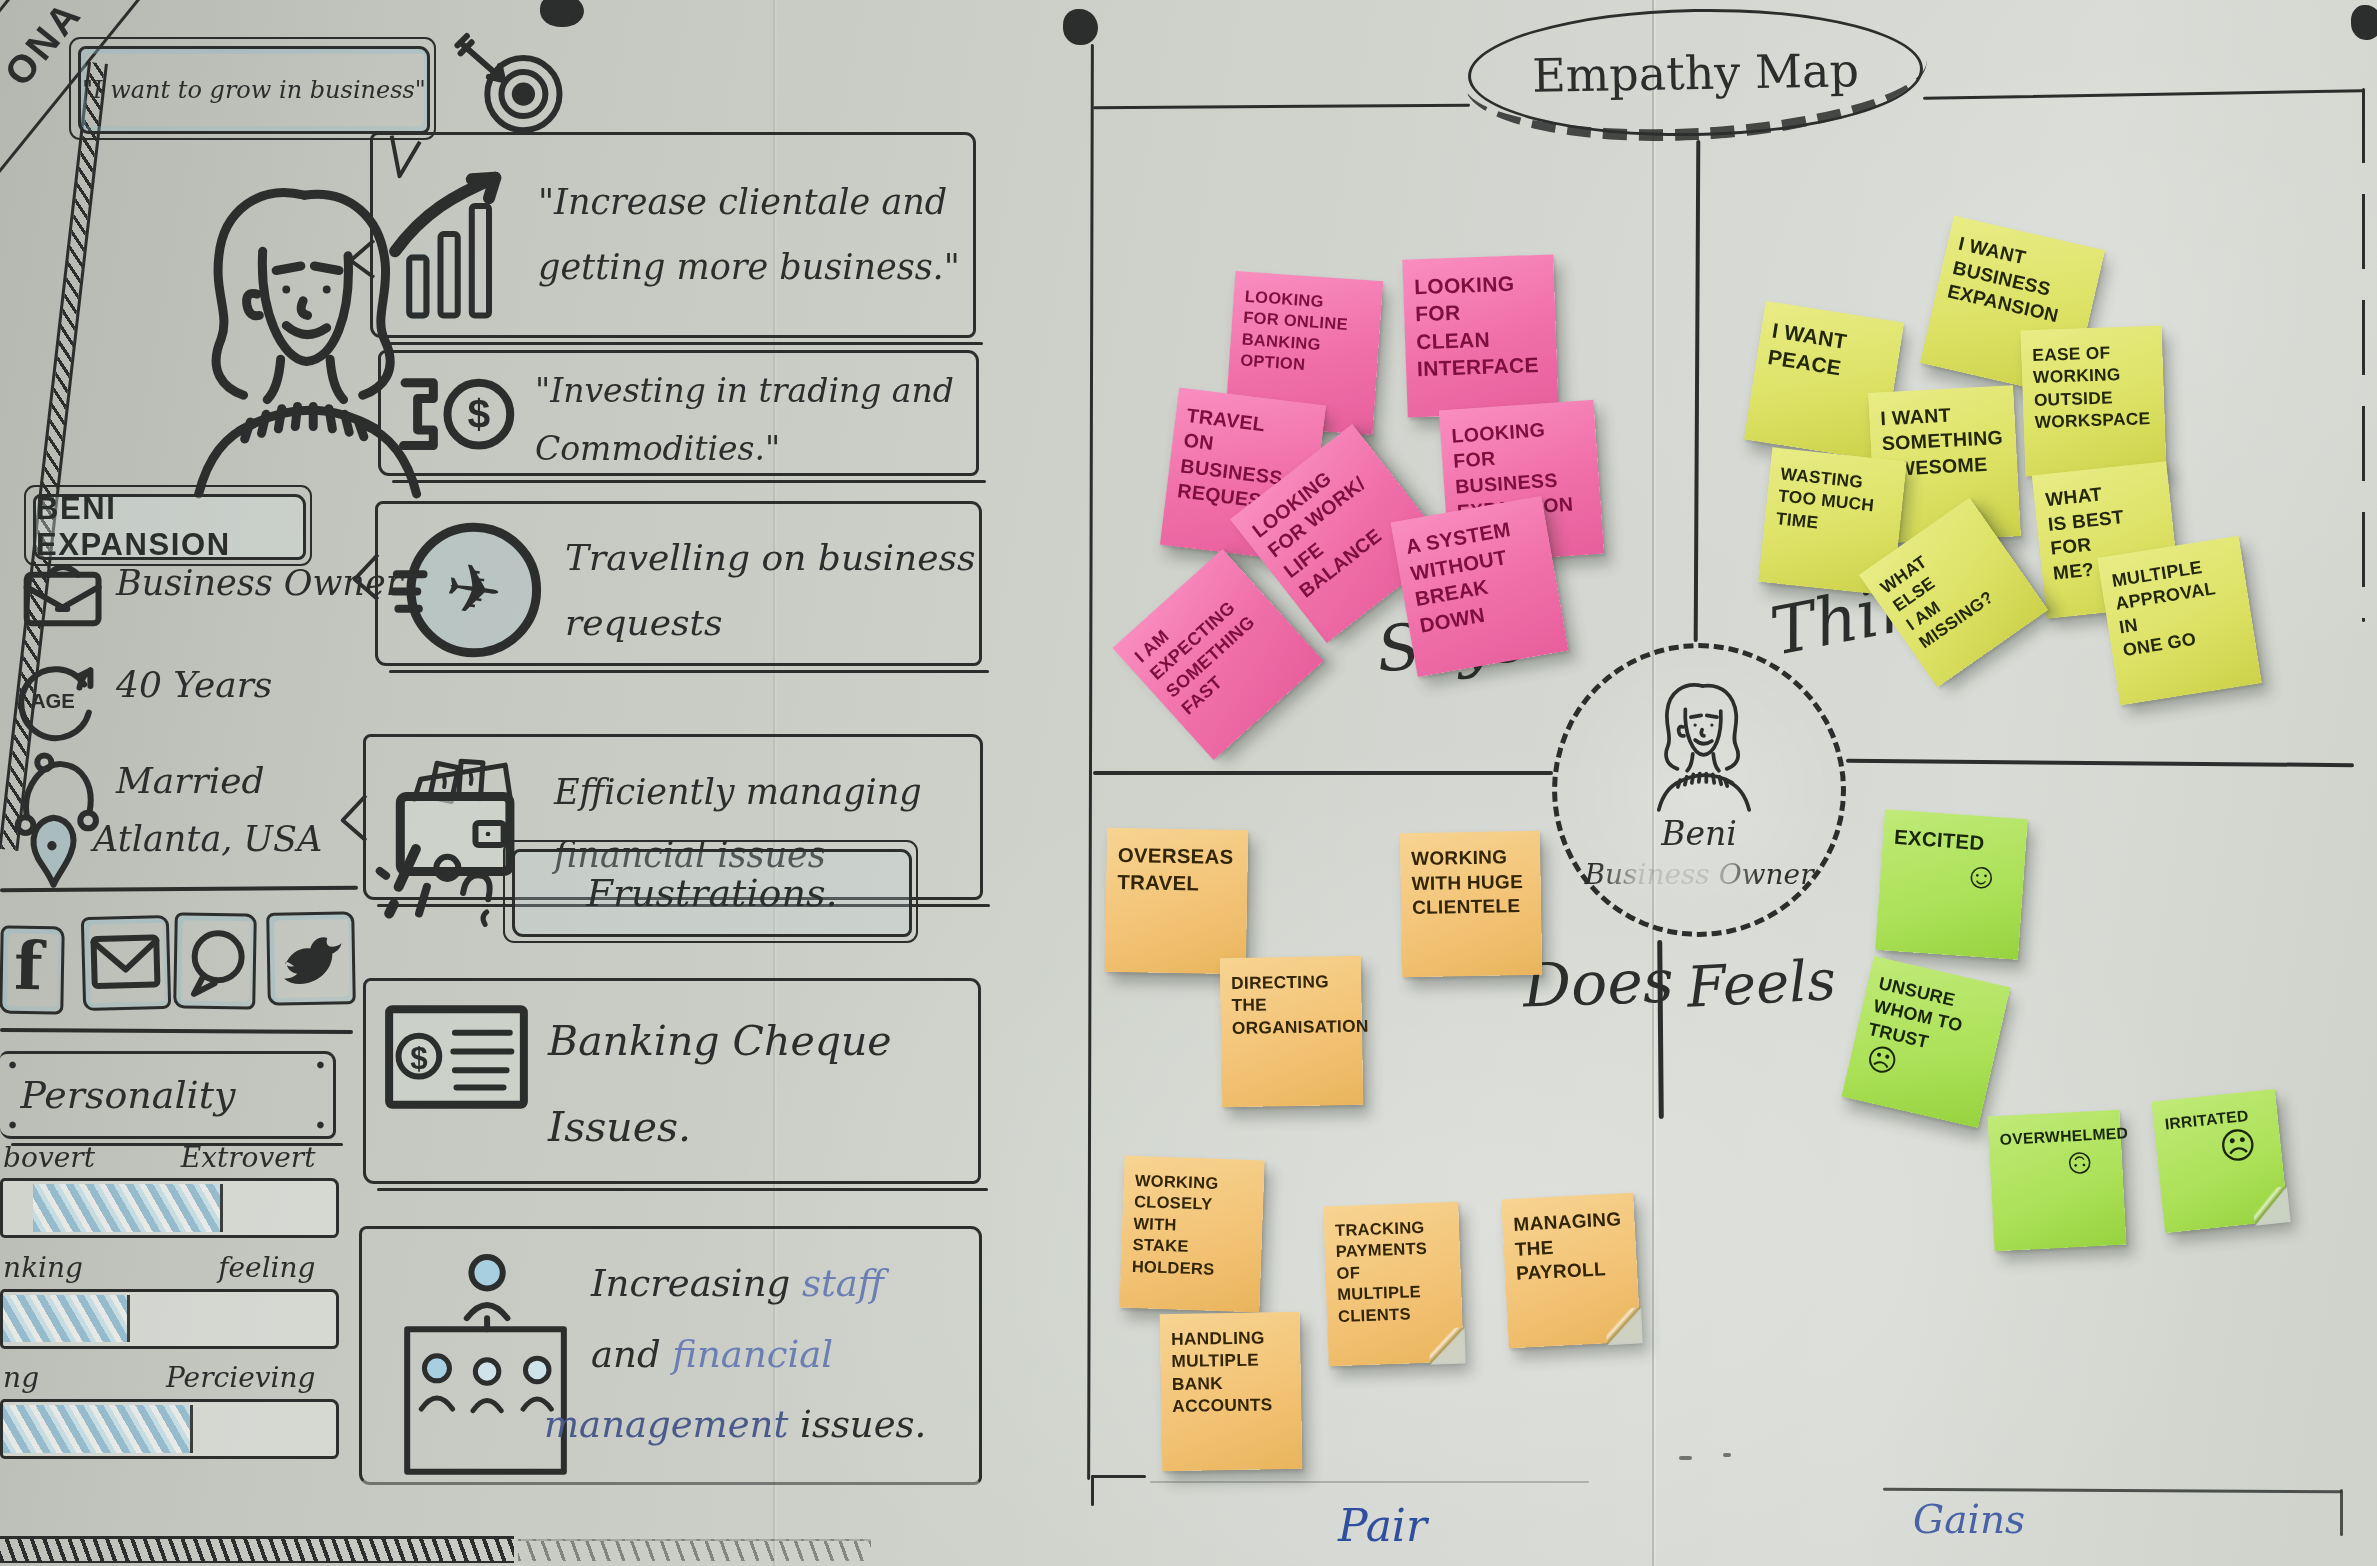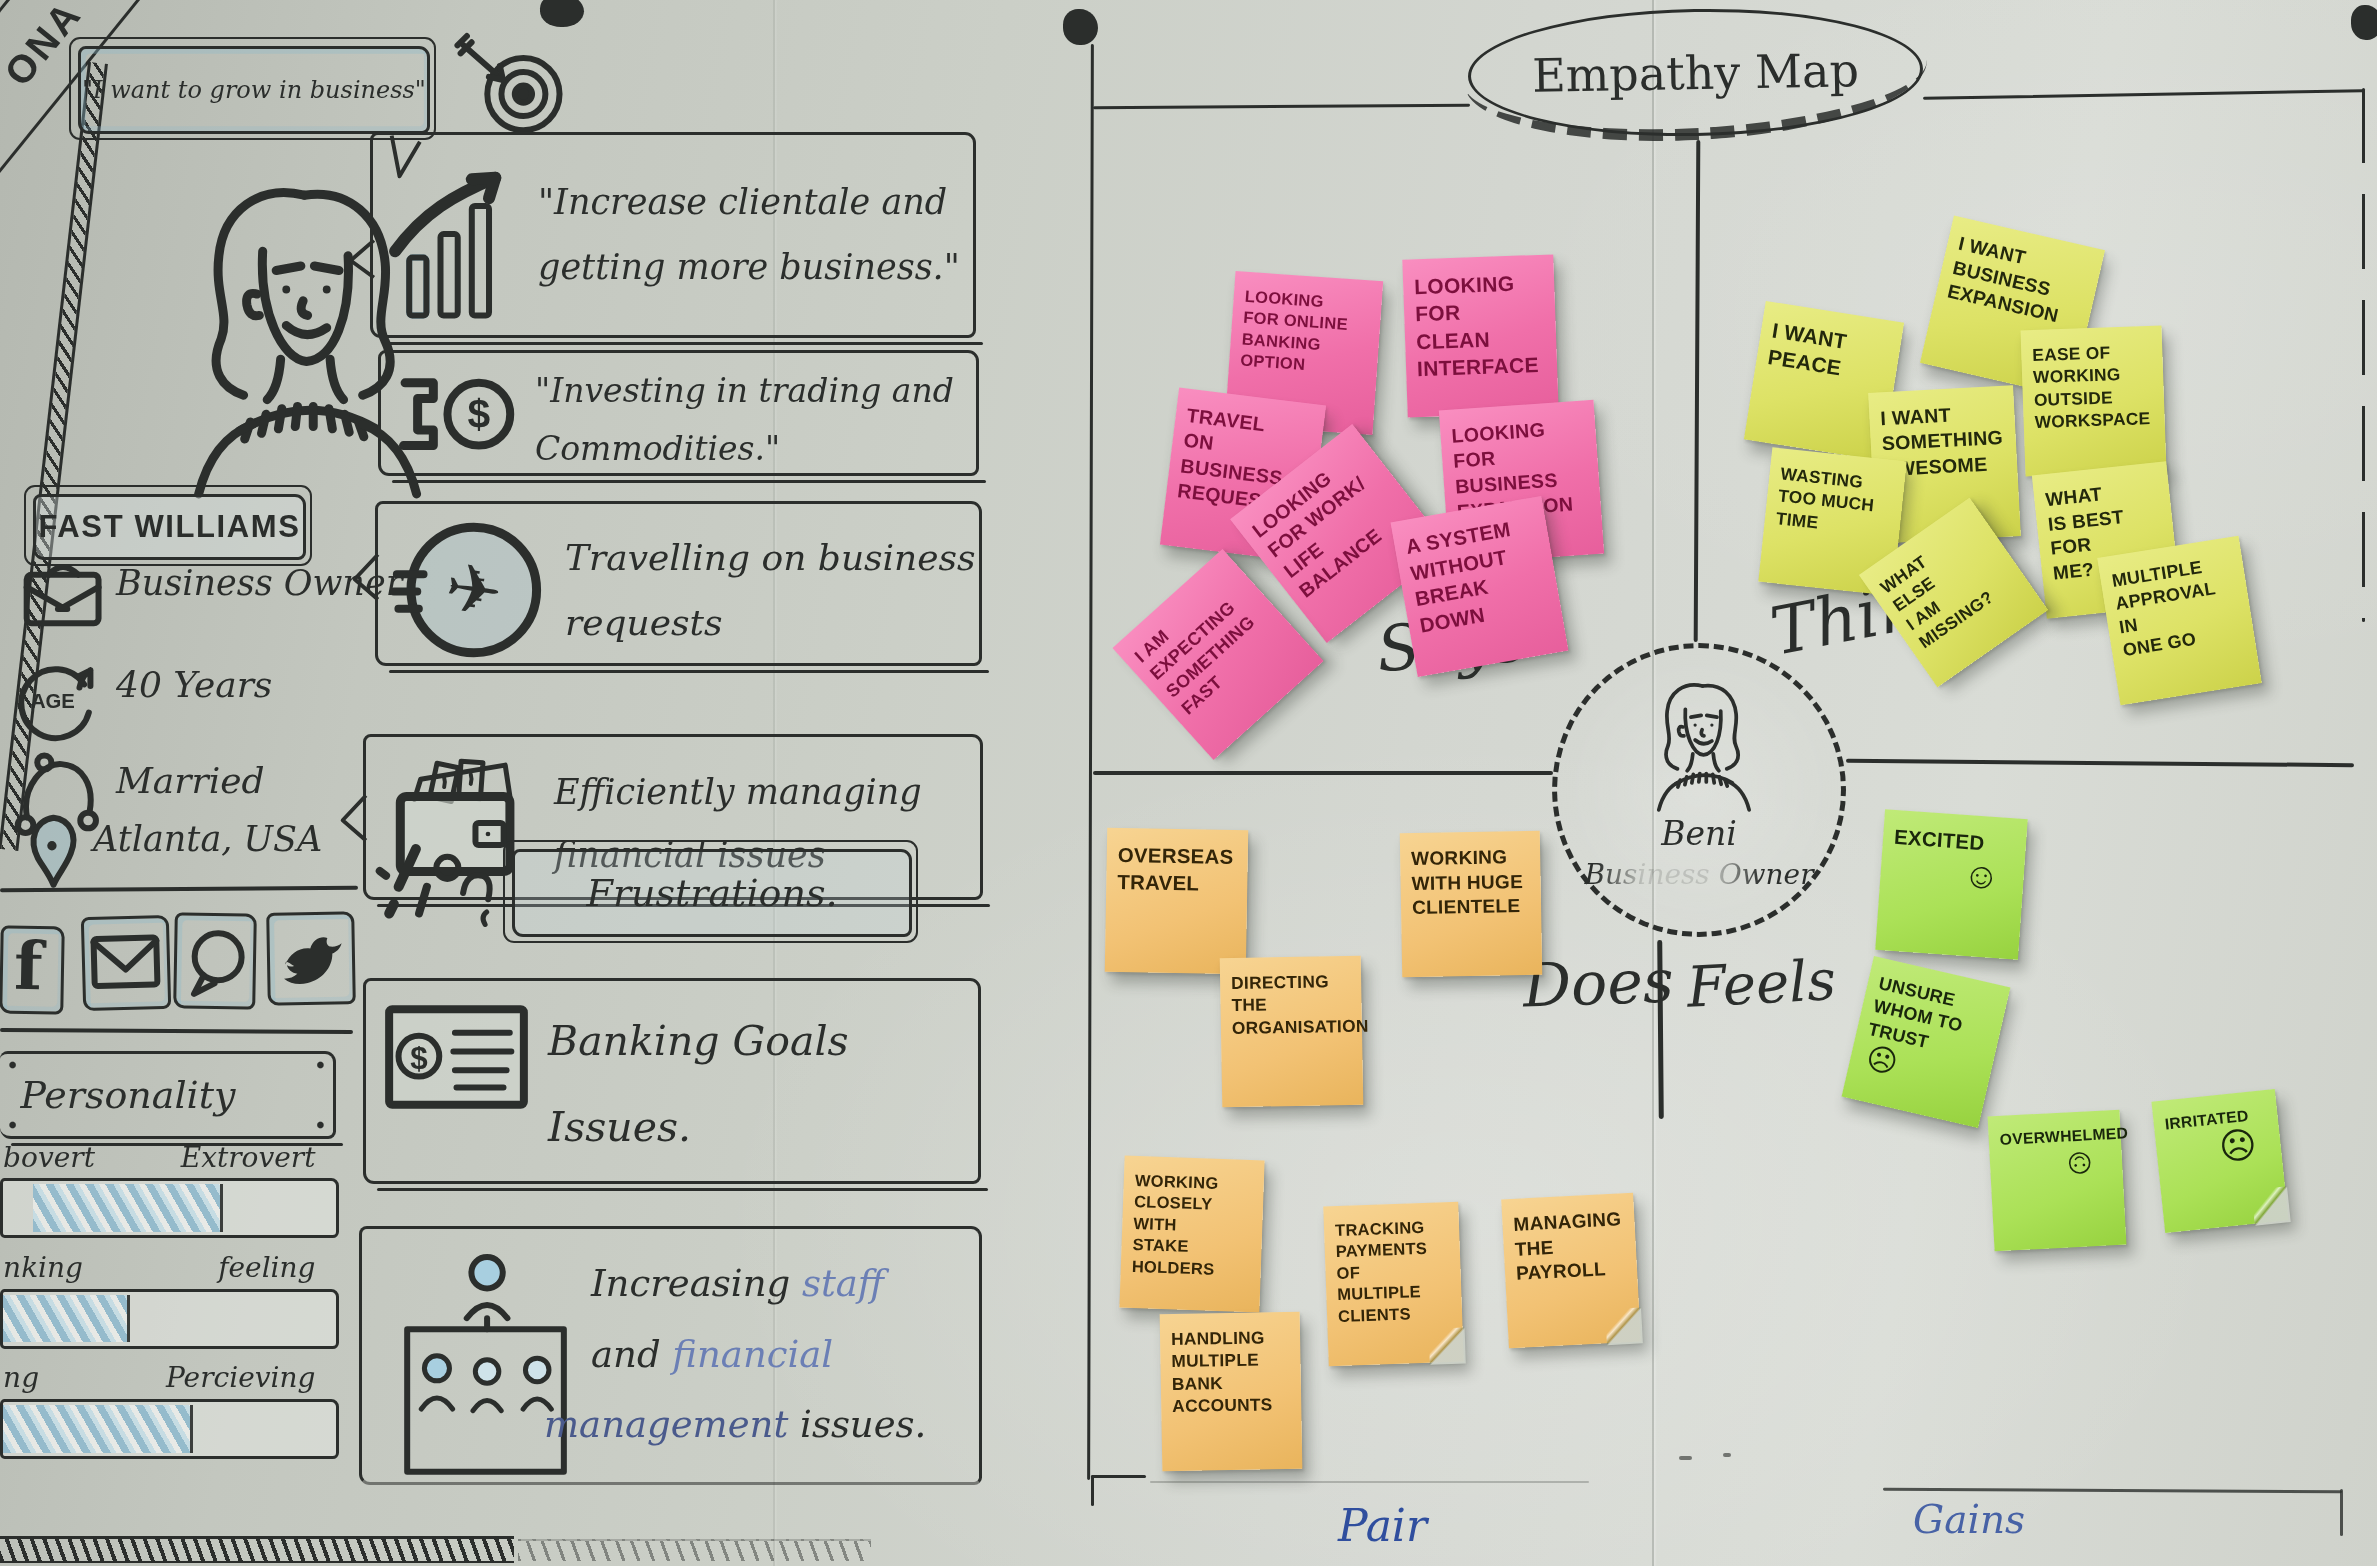--- a/index.html
+++ b/index.html
@@ -148,21 +148,21 @@
       </svg>
       <span class="hw pre" style="position:absolute;left:154px;top:9.4px;font-size:33px;line-height:1.75;">"Investing in trading and
 Commodities."</span>
     </div>
 
     <svg class="icon" style="left:126px;top:157px;" width="361" height="337" viewBox="0 0 320 300">
         <use href="#portrait"></use>
       </svg>
 
     <div class="sk dbl dots" style="left:33px;top:494px;width:273px;height:66px;display:flex;align-items:center;justify-content:center;background:rgba(221,230,228,.35);">
-      <span class="cap" style="font-size:31px;letter-spacing:1.6px;">FAST WILLIAMS</span>
+      <span class="cap" style="font-size:31px;letter-spacing:1.6px;">BENI EXPANSION</span>
     </div>
 
     <svg class="icon" style="left:22px;top:554px;" width="82" height="75" viewBox="0 0 105 95">
       <g class="stroke">
           <rect x="6" y="26" width="92" height="62" rx="6"></rect>
           <path d="M34 26 q18 -20 38 0"></path>
           <path d="M6 42 l46 26 l46 -26"></path>
           <path d="M46 70 h12"></path>
         </g>
     </svg>
@@ -303,21 +303,21 @@
 
     <div class="sk sh" style="left:363px;top:978px;width:618px;height:206px;">
       <svg class="icon" style="left:20.4px;top:25px;" width="141" height="102" viewBox="0 0 180 130">
         <g class="stroke">
           <rect x="4" y="4" width="172" height="122" rx="4" stroke-width="8" fill="rgba(210,216,208,.5)"></rect>
           <circle cx="42" cy="64" r="26" stroke-width="6"></circle>
           <text x="42" y="80" text-anchor="middle" font-size="40" font-family="Liberation Sans" font-weight="bold" fill="#2b2e2c" stroke="none">$</text>
           <path d="M88 34 h70 M86 58 h74 M88 82 h66 M90 104 h60" stroke-width="6"></path>
         </g>
       </svg>
-      <span class="hw pre" style="position:absolute;left:182px;top:17.3px;font-size:41px;line-height:2.1;">Banking Goals
+      <span class="hw pre" style="position:absolute;left:182px;top:17.3px;font-size:41px;line-height:2.1;">Banking Cheque
 Issues.</span>
     </div>
 
     <div class="sk" style="left:359px;top:1226px;width:623px;height:259px;border-bottom-color:rgba(43,46,44,.55);">
       <svg class="icon" style="left:31px;top:14px;" width="196" height="235" viewBox="0 0 250 300">
         <g class="stroke">
           <circle cx="120" cy="38" r="20" fill="#a8cfe0" stroke-width="6"></circle>
           <path d="M94 96 q26 -34 52 0" stroke-width="6"></path>
           <rect x="18" y="110" width="200" height="182" stroke-width="6"></rect>
           <path d="M120 96 v14"></path>

